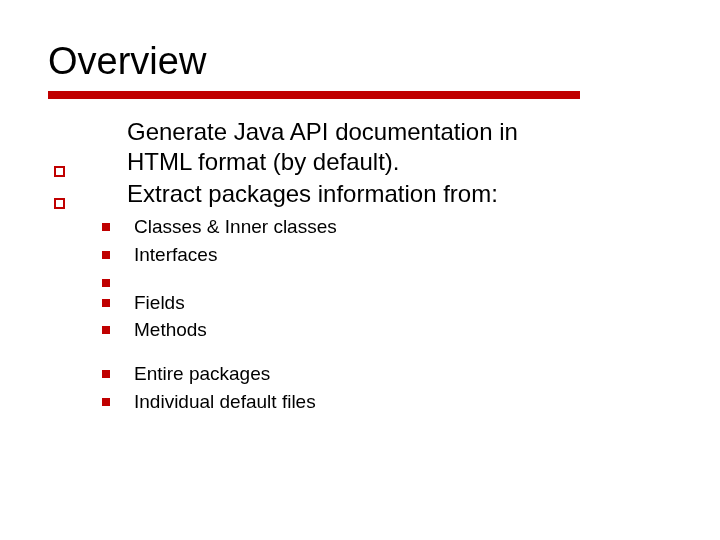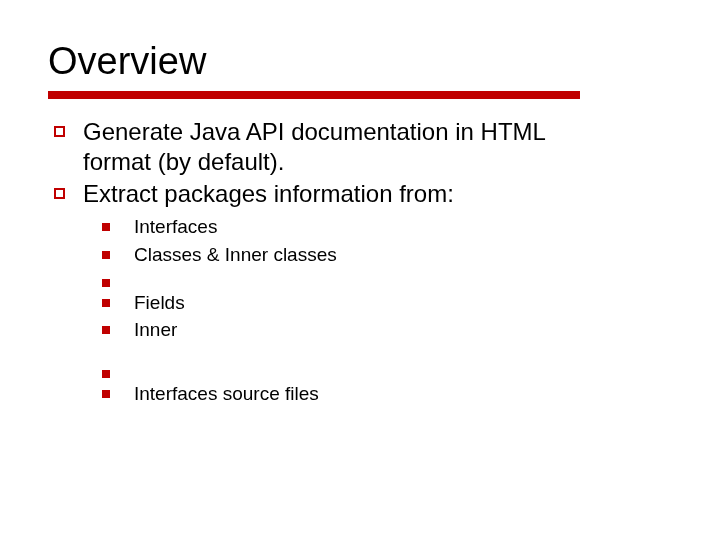--- a/index.html
+++ b/index.html
@@ -26,22 +26,23 @@
   .rule {
     height: 8px;
     background: #c00000;
     margin: 0 0 18px 0;
   }
   .level1 {
     margin: 0 0 0 6px;
   }
   .row1 {
     display: flex;
-    align-items: flex-start;
+    align-items: flex-end;
     margin: 0 0 2px 0;
+    gap: 44px;
   }
   .bullet-o {
     width: 11px;
     height: 11px;
     border: 2px solid #c00000;
     box-sizing: border-box;
     flex: 0 0 auto;
     margin: 9px 18px 0 0;
   }
   .txt1 {
@@ -86,46 +87,47 @@
     </div>
 
     <div class="row1">
       <span class="bullet-o"></span>
       <span class="txt1">Extract packages information from:</span>
     </div>
 
     <div class="level2">
       <div class="row2">
         <span class="bullet-n"></span>
-        <span class="txt2">Interfaces</span>
+        <span class="txt2">Classes &amp; Inner classes</span>
       </div>
       <div class="row2">
         <span class="bullet-n"></span>
-        <span class="txt2">Classes &amp; Inner classes</span>
+        <span class="txt2">Interfaces</span>
       </div>
       <div class="row2">
         <span class="bullet-n"></span>
       </div>
       <div class="row2">
         <span class="bullet-n"></span>
         <span class="txt2">Fields</span>
       </div>
       <div class="row2">
         <span class="bullet-n"></span>
-        <span class="txt2">Inner</span>
+        <span class="txt2">Methods</span>
       </div>
     </div>
 
     <div class="gap"></div>
 
 
     <div class="level2">
       <div class="row2">
         <span class="bullet-n"></span>
+        <span class="txt2">Entire packages</span>
       </div>
       <div class="row2">
         <span class="bullet-n"></span>
-        <span class="txt2">Interfaces source files</span>
+        <span class="txt2">Individual default files</span>
       </div>
     </div>
 
   </div>
 </div>
 
 </body></html>

